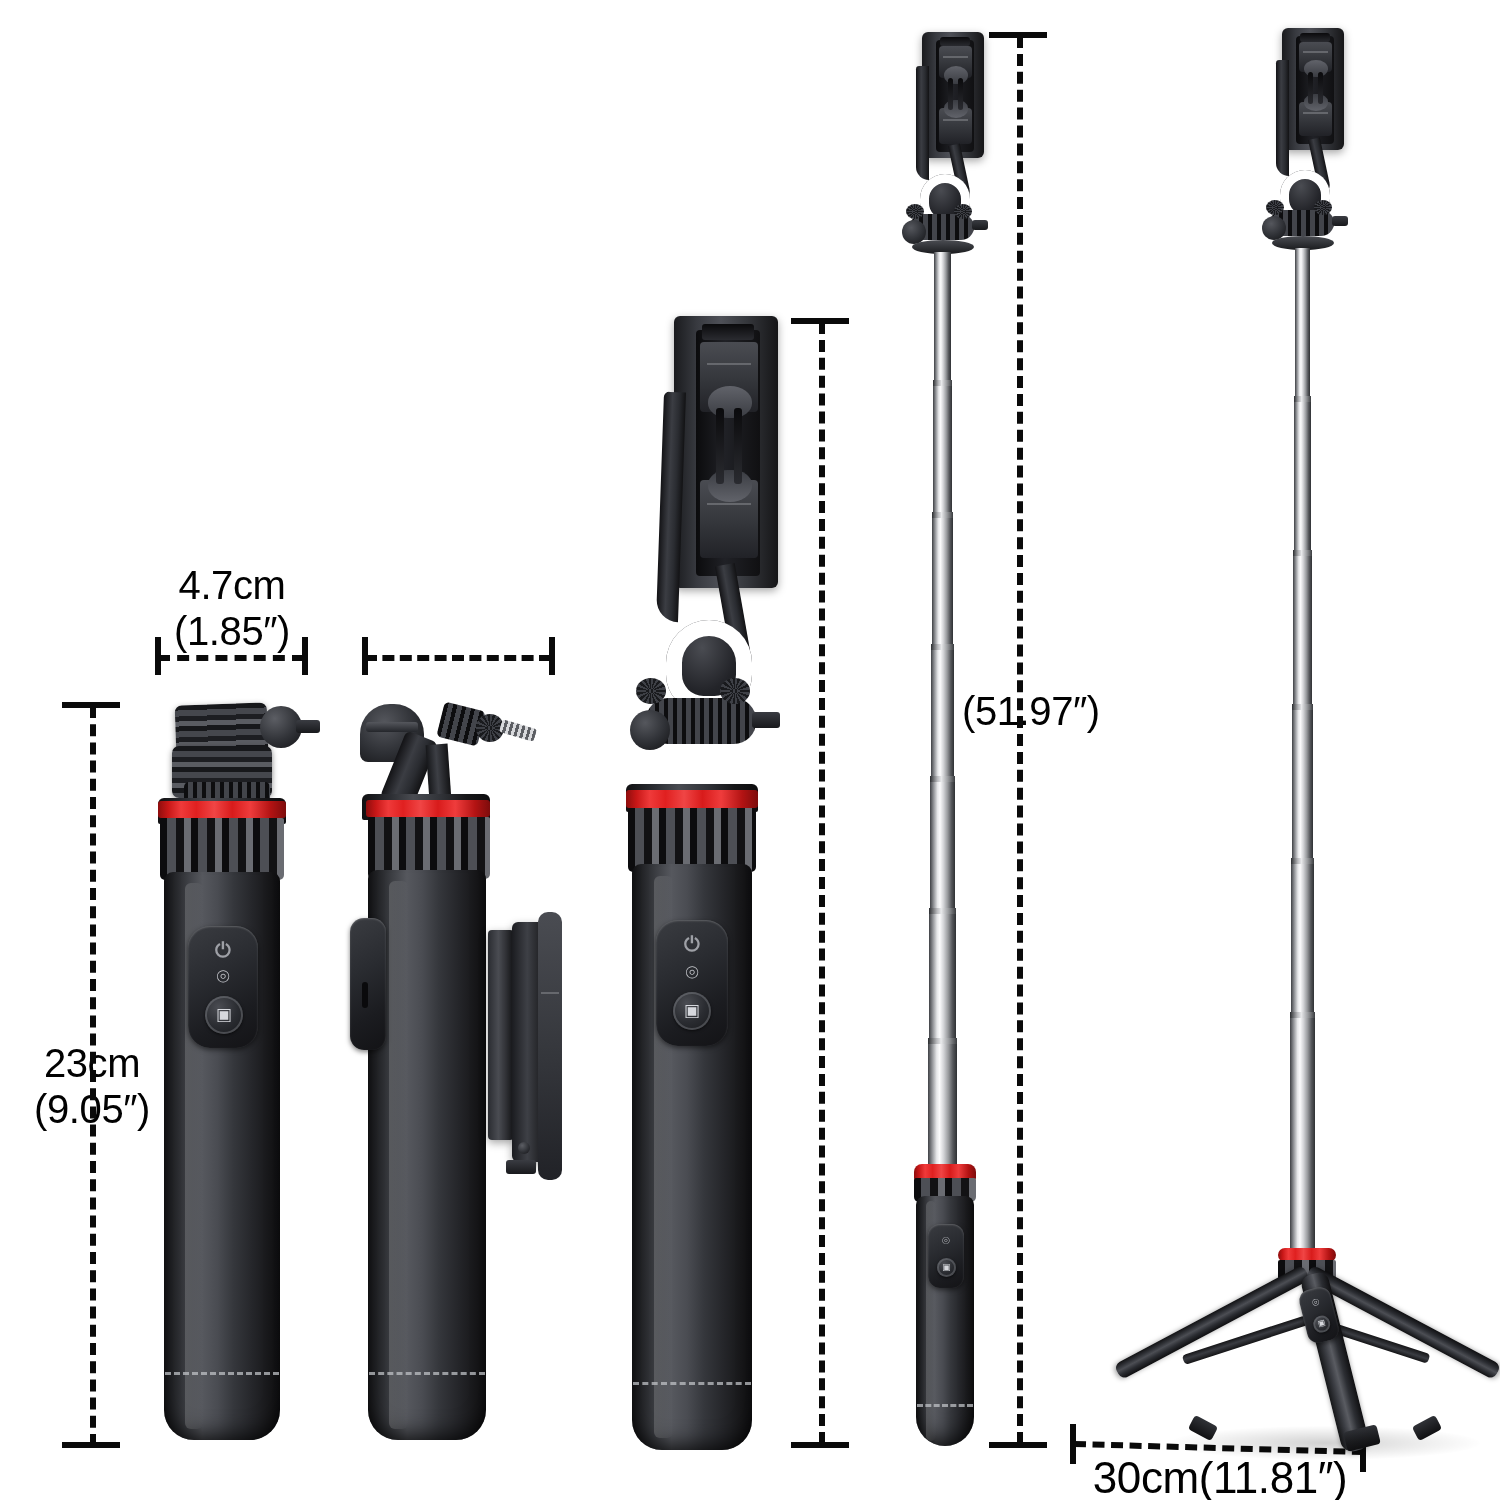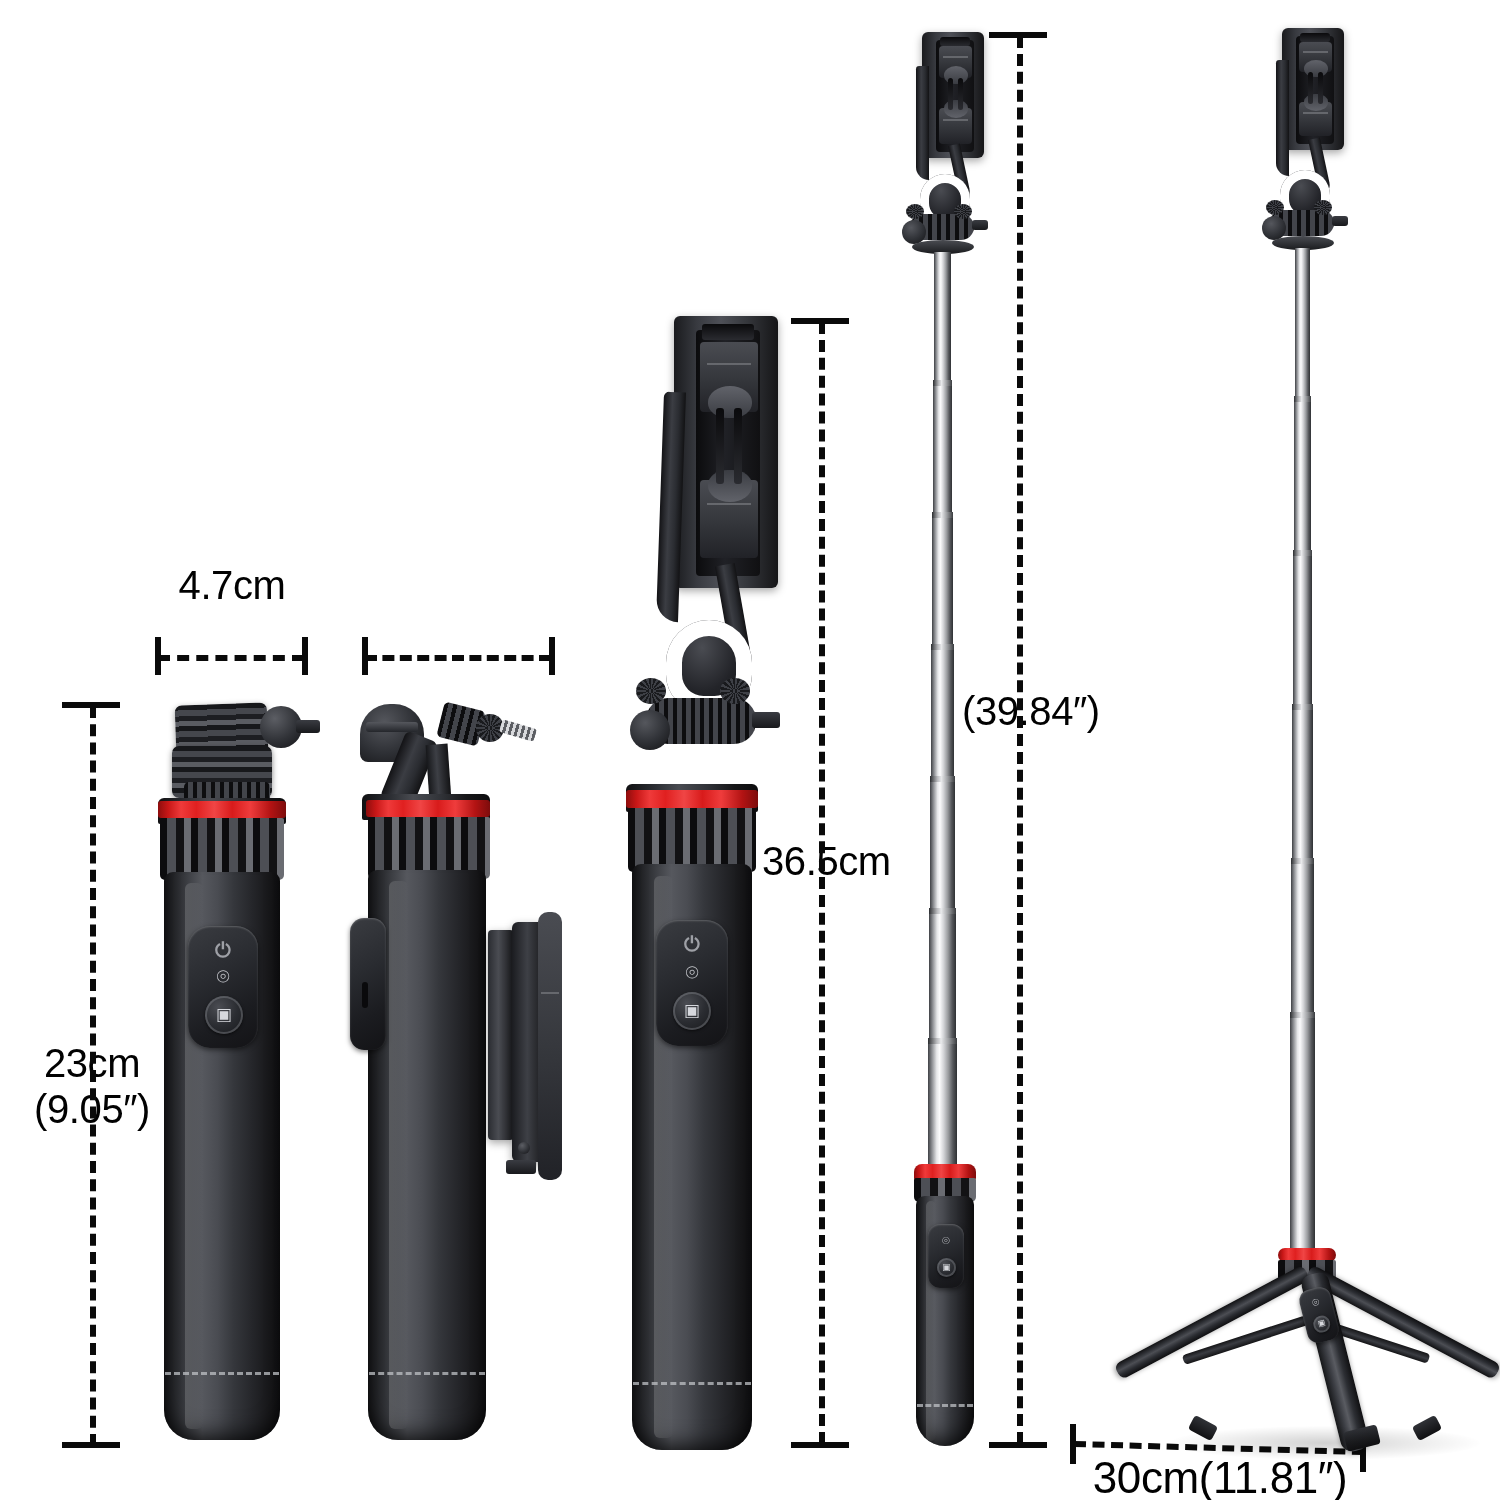--- a/index.html
+++ b/index.html
@@ -221,34 +221,34 @@
     background:radial-gradient(ellipse at center,rgba(0,0,0,.18) 0%,rgba(0,0,0,0) 72%);
   }
 </style>
 </head>
 <body>
 
 <div id="stage">
 
   <div class="dim-label" style="left:118px;top:562px;width:228px;font-size:40px;">
     <span class="l1">4.7cm</span>
+    <span class="l2">(1.85″)</span>
   </div>
 
 
   <div class="dim-label" style="left:-22px;top:1040px;width:228px;font-size:40px;">
     <span class="l1">23cm</span>
     <span class="l2">(9.05″)</span>
   </div>
 
   <div class="dim-label" style="left:762px;top:838px;width:232px;font-size:40px;text-align:left;">
-    <span class="l1">36.5cm</span>
   </div>
 
   <div class="dim-label" style="left:962px;top:688px;width:236px;font-size:40px;text-align:left;">
-    <span class="l2">(39.84″)</span>
+    <span class="l2">(51.97″)</span>
   </div>
 
   <div class="dim-label" style="left:1055px;top:1452px;width:330px;font-size:44px;text-align:center;">
     <span class="l1">30cm(11.81″)</span>
   </div>
 
   <div class="dimline-h" style="left:158px;top:655px;width:146px;"></div>
   <div class="cap-v" style="left:155px;top:637px;height:38px;"></div>
   <div class="cap-v" style="left:302px;top:637px;height:38px;"></div>
 

